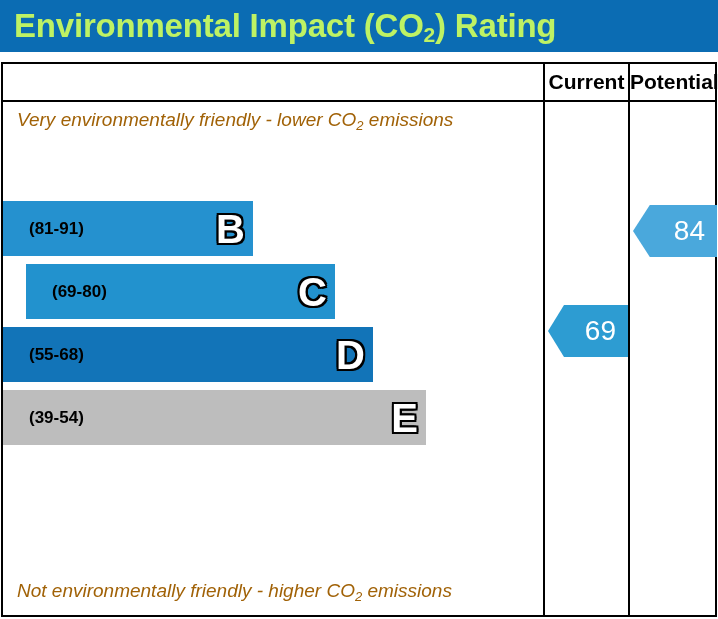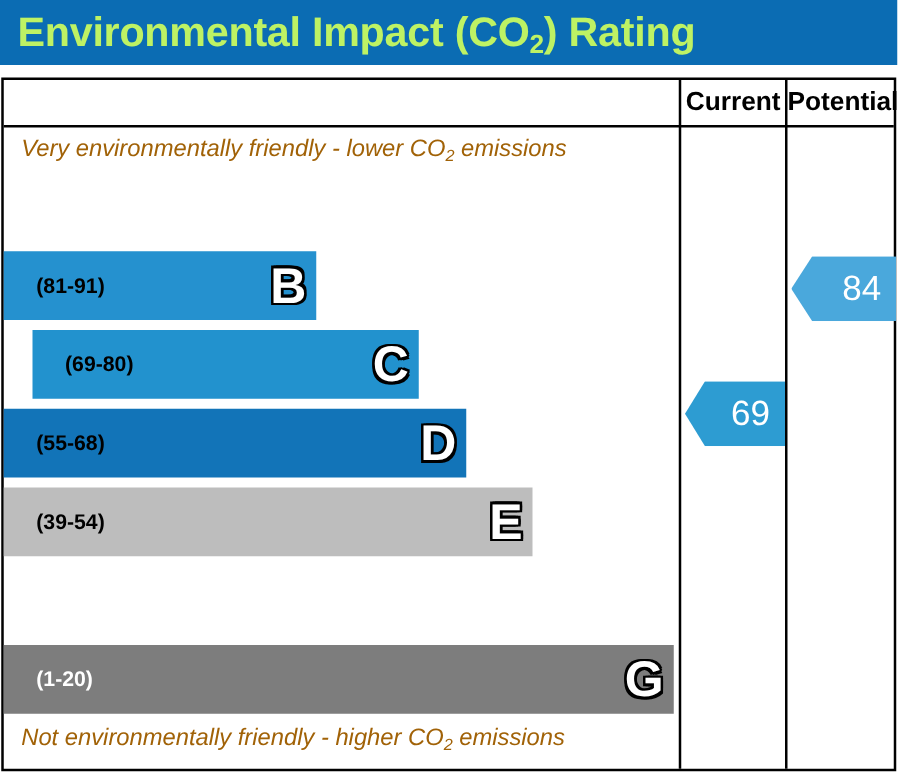--- a/index.html
+++ b/index.html
@@ -176,23 +176,19 @@
           <span class="band-letter">C</span>
         </div>
         <div class="band" style="left: 0px; top: 189px; width: 370px; background: rgb(18, 116, 184);">
           <span class="band-range" style="color: rgb(0, 0, 0);">(55-68)</span>
           <span class="band-letter">D</span>
         </div>
         <div class="band" style="left: 0px; top: 252px; width: 423px; background: rgb(189, 189, 189);">
           <span class="band-range" style="color: rgb(0, 0, 0);">(39-54)</span>
           <span class="band-letter">E</span>
         </div>
-        <div class="band" style="left: 0px; top: 378px; width: 536px; background: rgb(125, 125, 125);">
-          <span class="band-range" style="color: rgb(255, 255, 255);">(1-20)</span>
-          <span class="band-letter">G</span>
-        </div>
       </div>
     <div id="arrows">
         <div class="arrow" style="left: 545px; top: 241px; width: 80px; background: rgb(45, 156, 210);">69</div>
         <div class="arrow" style="left: 630px; top: 141px; width: 84px; background: rgb(74, 168, 220);">84</div>
       </div>
   </div>
 </div>
 
 </body></html>

